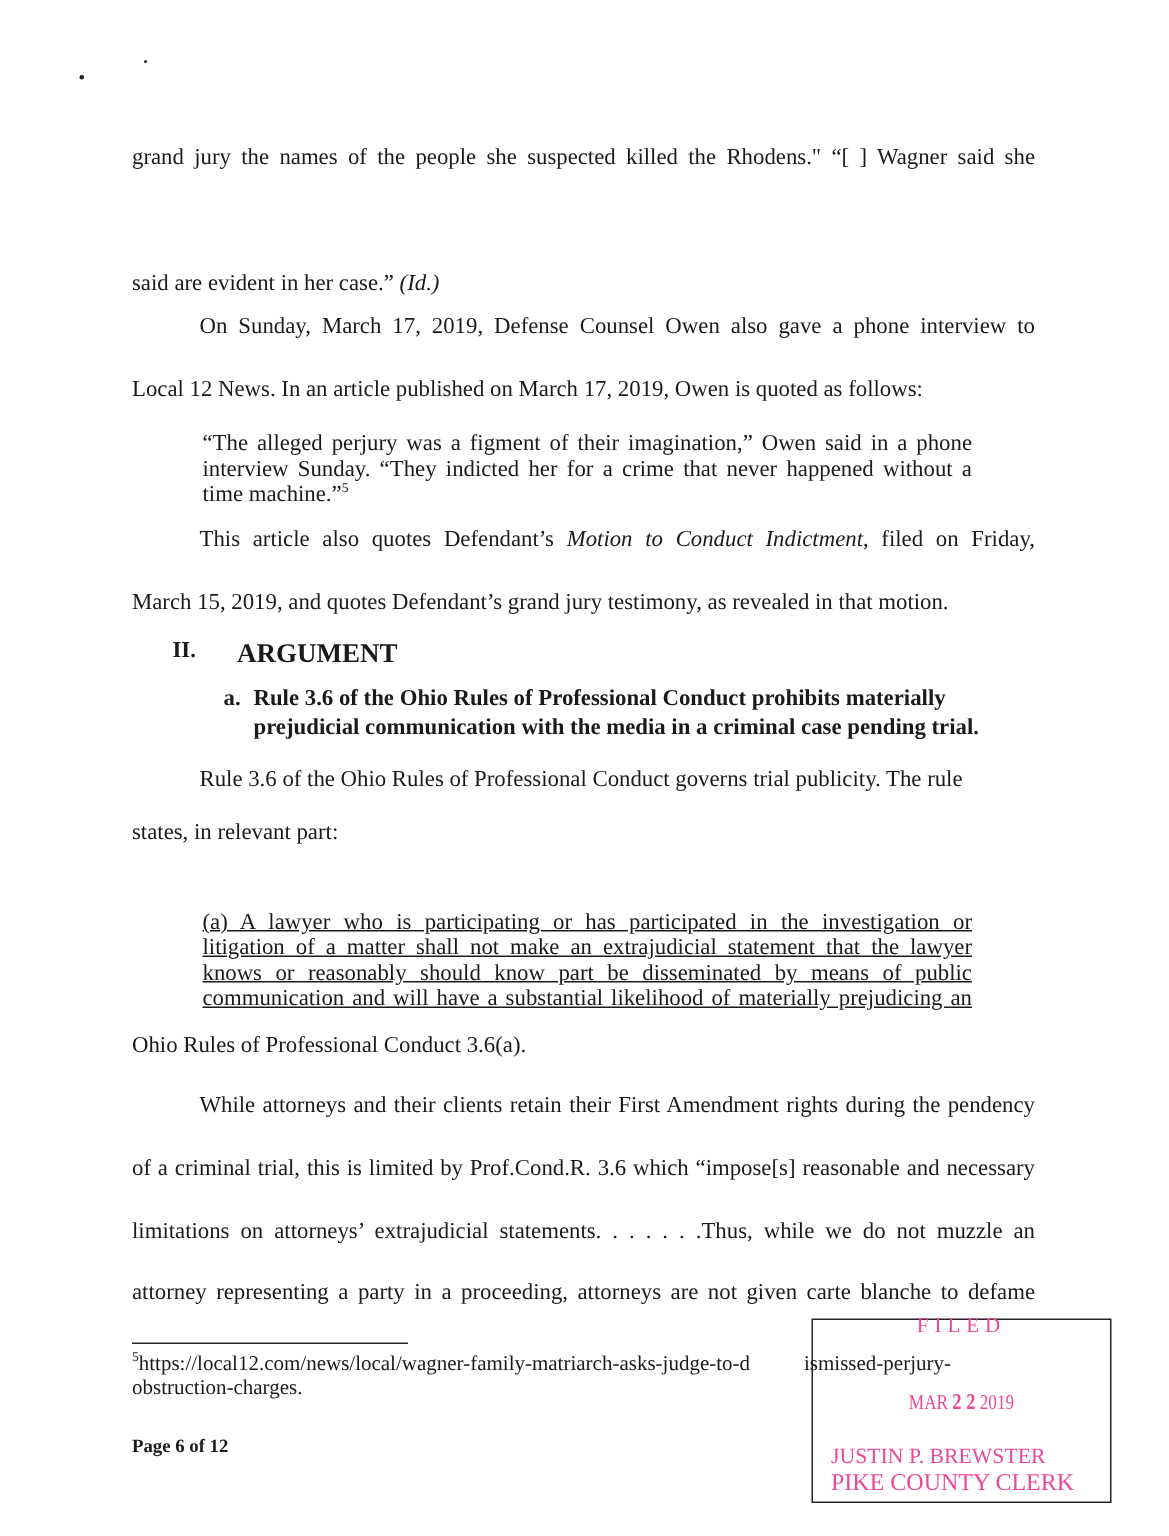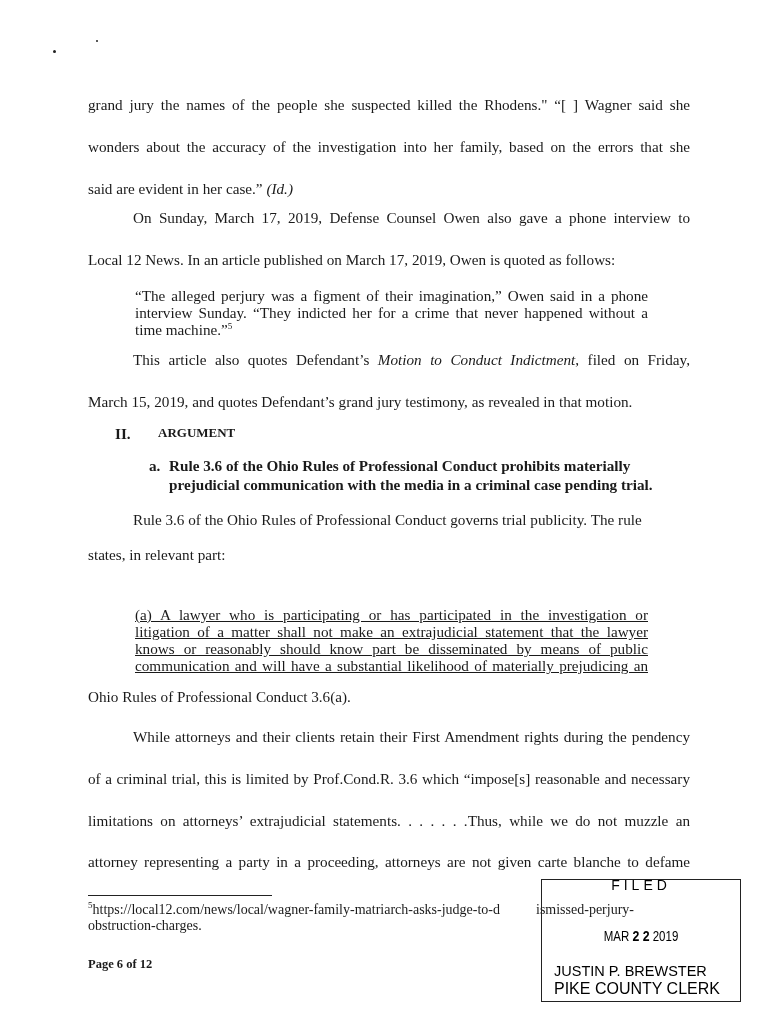--- a/index.html
+++ b/index.html
@@ -53,21 +53,21 @@
     .heading-num {
       position: absolute;
       left: 115px;
       font-weight: bold;
       font-size: 15.2px;
     }
     .heading-text {
       position: absolute;
       left: 158px;
       font-weight: bold;
-      font-size: 13px;
+      font-size: 18px;
     }
     .sub-heading {
       position: absolute;
       left: 149px;
       width: 560px;
       font-weight: bold;
       font-size: 15.2px;
       line-height: 18px;
     }
     .sub-heading .label {
@@ -104,22 +104,22 @@
       font-size: 12.5px;
     }
     .stamp {
       position: absolute;
       left: 541px;
       top: 879px;
       width: 198px;
       height: 121px;
       border: 1.5px solid #222;
       background: transparent;
-      font-family: Liberation Sans, sans-serif;
-      color: #000000;
+      font-family: Liberation Serif, serif;
+      color: #ec4899;
     }
     .stamp .s-filed {
       position: absolute;
       top: -3px;
       left: 0; right: 0;
       text-align: center;
       font-size: 14px;
       letter-spacing: 4px;
     }
     .stamp .s-court {
@@ -164,21 +164,20 @@
   </style>
 </head>
 <body>
 
 <div class="page">
 
   <div class="speck" style="left:96px;top:40px;width:2px;height:2px;"></div>
   <div class="speck" style="left:53px;top:50px;width:3px;height:3px;"></div>
 
   <div class="line justify" style="top:96px;">grand jury the names of the people she suspected killed the Rhodens."  “[ ] Wagner said she</div>
-  <div class="line justify" style="top:138px;">wonders about the accuracy of the investigation into her family, based on the errors that she</div>
   <div class="line" style="top:180px;">
     <span>said are evident in her case.”  </span><span class="italic">(Id.)</span>
   </div>
 
   <div class="line indent justify" style="top:209px;">On Sunday, March 17, 2019, Defense Counsel Owen also gave a phone interview to</div>
   <div class="line" style="top:251px;">Local 12 News.  In an article published on March 17, 2019, Owen is quoted as follows:</div>
 
   <div class="block just-block" style="left:135px;top:287px;width:513px;">
     <span class="jl">“The alleged perjury was a figment of their imagination,” Owen said in a phone</span>
     <span class="jl">interview Sunday. “They indicted her for a crime that never happened without a</span>

